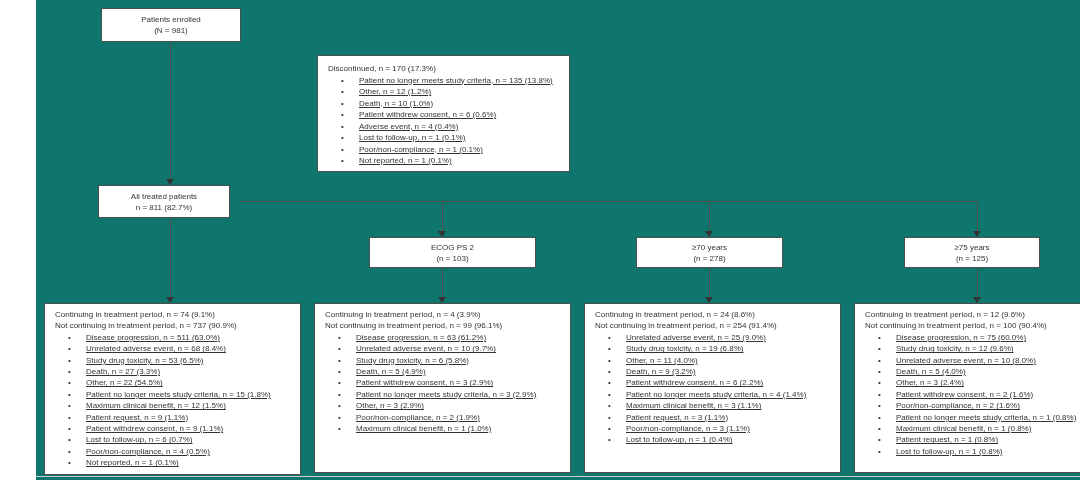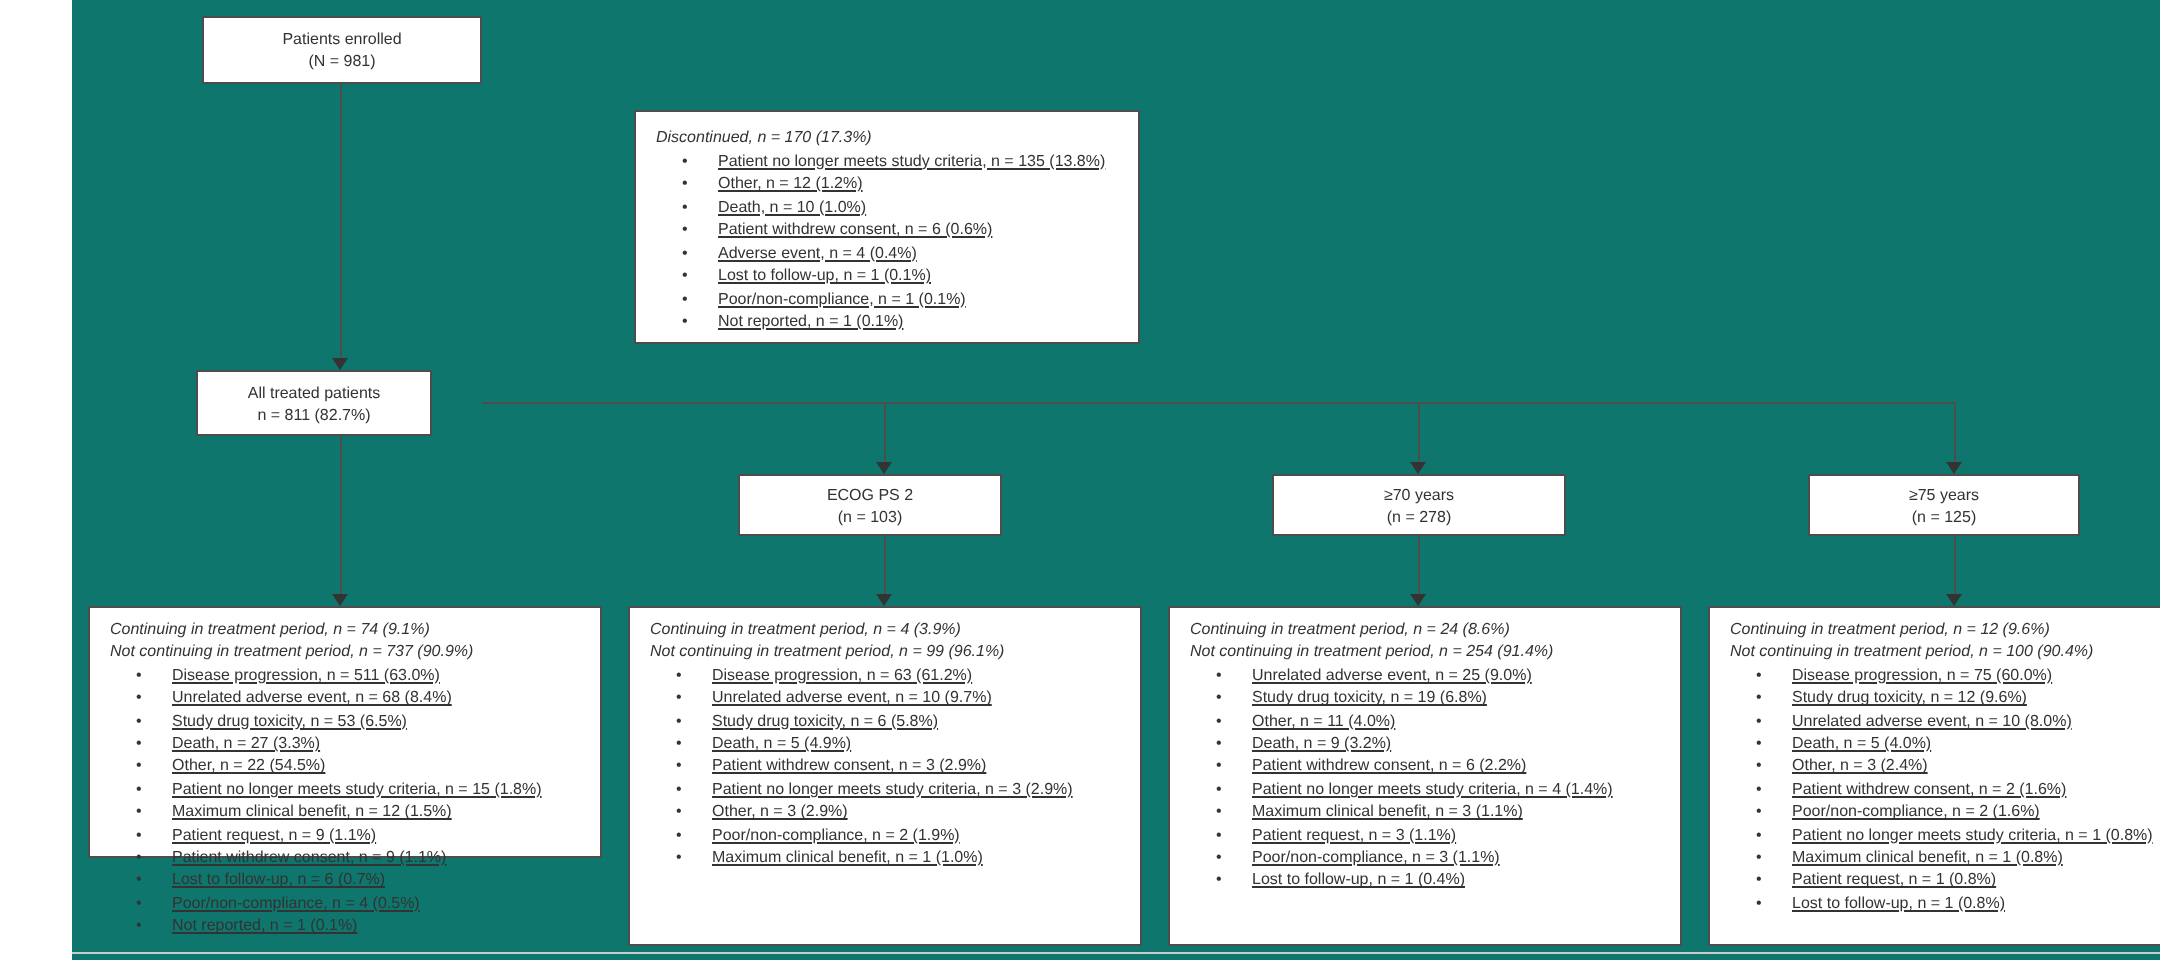--- a/index.html
+++ b/index.html
@@ -25,21 +25,21 @@
     flex-direction: column;
     justify-content: center;
     align-items: center;
     text-align: center;
     line-height: 11px;
   }
   .list-box { line-height: 11.4px; }
   .list-box .inner { padding: 5px 5px 0 10px; }
   .disc-box .inner { padding: 7px 5px 0 10px; }
   .disc-box { line-height: 11.5px; }
-  .hdr { margin: 0; font-style: italic; }
+  .hdr { margin: 0; }
   ul.bullets { margin: 0; padding: 0 0 0 12px; list-style: none; text-decoration: underline; }
   ul.bullets li { position: relative; padding-left: 19px; }
   ul.bullets li::before { content: "\2022"; position: absolute; left: 1px; top: 0; }
   .vline, .hline { position: absolute; background: #4d4d4d; }
   .vline { width: 1px; }
   .hline { height: 1px; }
   .arrow-down {
     position: absolute;
     width: 0; height: 0;
     border-left: 4px solid transparent;
@@ -67,39 +67,39 @@
           <li>Death, n = 10 (1.0%)</li>
           <li>Patient withdrew consent, n = 6 (0.6%)</li>
           <li>Adverse event, n = 4 (0.4%)</li>
           <li>Lost to follow-up, n = 1 (0.1%)</li>
           <li>Poor/non-compliance, n = 1 (0.1%)</li>
           <li>Not reported, n = 1 (0.1%)</li>
         </ul>
     </div>
   </div>
 
-  <div class="box center" style="left:62px; top:185px; width:118px; height:33px;">
+  <div class="box center" style="left:62px; top:185px; width:132px; height:33px;">
     <div>All treated patients</div>
     <div>n = 811 (82.7%)</div>
   </div>
 
-  <div class="box center" style="left:333px; top:237px; width:132px; height:31px;">
+  <div class="box center" style="left:333px; top:237px; width:167px; height:31px;">
     <div>ECOG PS 2</div>
     <div>(n = 103)</div>
   </div>
   <div class="box center" style="left:600px; top:237px; width:147px; height:31px;">
     <div>≥70 years</div>
     <div>(n = 278)</div>
   </div>
   <div class="box center" style="left:868px; top:237px; width:136px; height:31px;">
     <div>≥75 years</div>
     <div>(n = 125)</div>
   </div>
 
-  <div class="box list-box" style="left:8px; top:303px; width:257px; height:126px;">
+  <div class="box list-box" style="left:8px; top:303px; width:257px; height:172px;">
     <div class="inner">
       <p class="hdr">Continuing in treatment period, n = 74 (9.1%)</p>
       <p class="hdr">Not continuing in treatment period, n = 737 (90.9%)</p>
       <ul class="bullets">
           <li>Disease progression, n = 511 (63.0%)</li>
           <li>Unrelated adverse event, n = 68 (8.4%)</li>
           <li>Study drug toxicity, n = 53 (6.5%)</li>
           <li>Death, n = 27 (3.3%)</li>
           <li>Other, n = 22 (54.5%)</li>
           <li>Patient no longer meets study criteria, n = 15 (1.8%)</li>

